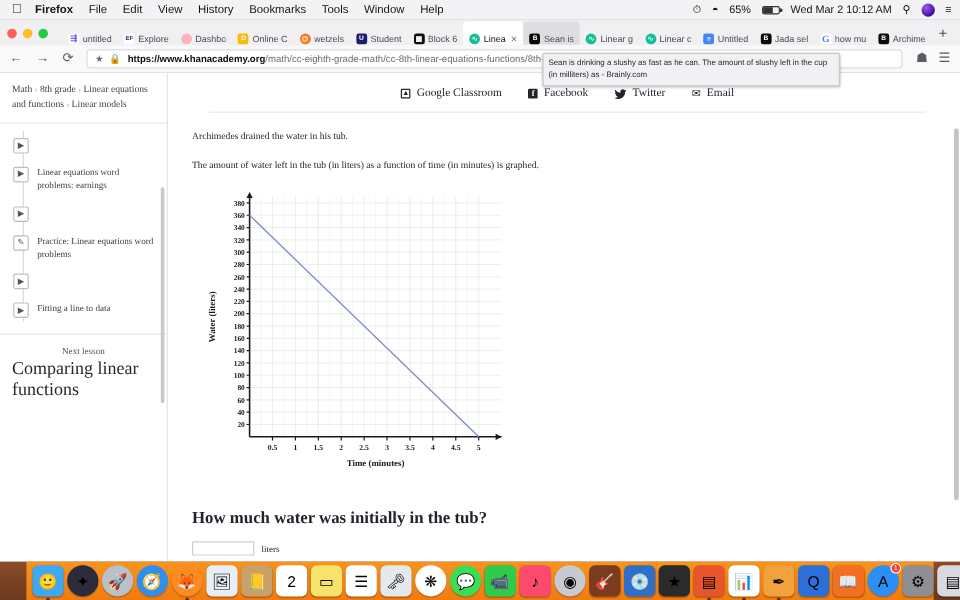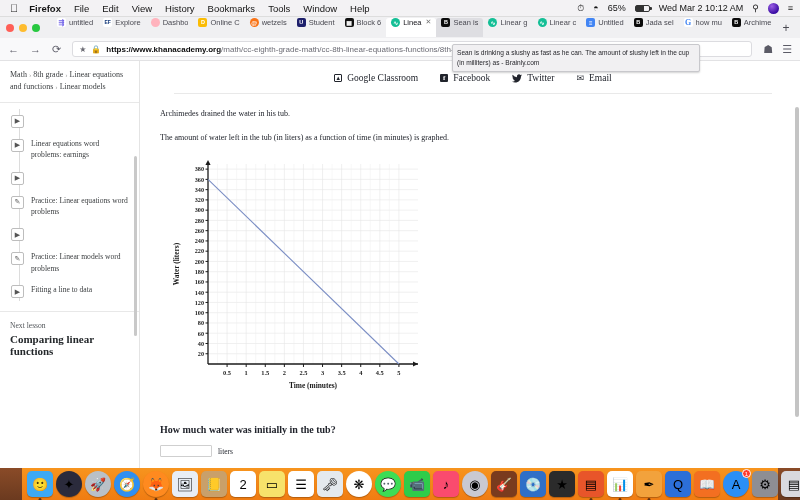--- a/index.html
+++ b/index.html
@@ -40,21 +40,21 @@
   
   .tabstrip {
     position: absolute; top: 17px; left: 0; width: 800px; height: 21px;
     background: #f0f0f2; display: flex; align-items: center;
     padding-left: 6px; overflow: hidden;
   }
   .traffic { display: flex; gap: 5px; margin-right: 12px; }
   .traffic span { width: 8px; height: 8px; border-radius: 50%; display:block; }
   .t-red { background:#ff5f57; } .t-yel { background:#febc2e; } .t-grn { background:#28c840; }
   .tab {
-    display: flex; align-items: flex-start; gap: 3px; height: 19px;
+    display: flex; align-items: flex-end; gap: 3px; height: 19px;
     padding: 0 5px; font-size: 7.5px; color: #4a4a52;
     max-width: 54px; min-width: 40px; overflow: hidden; white-space: nowrap;
     border-radius: 3px 3px 0 0; flex: 0 0 auto;
   }
   .tab.active { background: #ffffff; color: #15141a; }
   .tab.sel2 { background: #dedee2; }
   .tab .tlabel { overflow: hidden; text-overflow: clip; }
   .fav {
     width: 9px; height: 9px; flex: 0 0 auto; border-radius: 2px;
     font-size: 6px; color: #fff; display: flex; align-items: center;
@@ -140,22 +140,22 @@
   }
   .lesson.current .ltext { color: #5b63d3; }
   .lesson.current::before {
     content: ""; position: absolute; left: -3px; top: 2px; bottom: 2px;
     width: 4px; background: #5b63d3; border-radius: 0 2px 2px 0;
   }
   .next-lesson {
     border-top: 1px solid #e8e8e8; margin-top: 4px;
     padding: 9px 10px; font-family: "Liberation Serif", serif;
   }
-  .next-lesson .nl-kicker { font-size: 7.6px; color: #52565a; margin-bottom: 3px; }
-  .next-lesson .nl-title { font-size: 11px; color: #24282b; font-weight: bold; }
+  .next-lesson .nl-kicker { font-size: 7.6px; color: #52565a; margin-bottom: 3px; text-align: center; }
+  .next-lesson .nl-title { font-size: 15px; color: #24282b; }
   .side-scroll {
     position: absolute; right: 2px; top: 95px; width: 3px; height: 180px;
     background: #c9c9c9; border-radius: 2px;
   }
 
   
   .main { flex: 1; height: 100%; position: relative; overflow: hidden; padding-left: 8px; }
   .share-row {
     display: flex; align-items: center; justify-content: center;
     gap: 22px; padding: 12px 0 10px 0; border-bottom: 1px solid #e9e9e9;
@@ -174,21 +174,21 @@
     width: 8px; height: 8px; background: #21242c; color: #fff; border-radius: 1px;
     font-family: "Liberation Serif", serif; font-size: 7px; font-weight: bold;
     display: flex; align-items: center; justify-content: center; line-height: 1;
   }
 
   .prob { margin: 14px 0 0 12px; font-family: "Liberation Serif", serif; }
   .prob p { font-size: 8px; color: #21242c; margin-bottom: 12px; line-height: 1.5; }
 
   .graph-wrap { margin: 8px 0 0 22px; position: relative; }
   .question { margin: 14px 0 0 12px; font-family: "Liberation Serif", serif; }
-  .question .q { font-size: 10px; font-weight: bold; color: #21242c; }
+  .question .q { font-size: 14px; font-weight: bold; color: #21242c; }
   .ans-row { display: flex; align-items: center; gap: 6px; margin-top: 10px; }
   .ans-box {
     width: 52px; height: 12px; border: 1px solid #cfcfcf;
     background: #fff; border-radius: 1px;
   }
   .ans-unit { font-size: 7.5px; color: #21242c; font-family: "Liberation Serif", serif; }
 
   .page-scroll {
     position: absolute; right: 1px; top: 46px; width: 4px; height: 310px;
     background: #c4c4c4; border-radius: 2px;
@@ -358,24 +358,20 @@
         </div>
         <div class="lesson">
           <span class="bullet">▶</span>
         </div>
         <div class="lesson">
           <span class="bullet">✎</span>
           <span class="ltext">Practice: Linear equations word problems</span>
         </div>
         <div class="lesson">
           <span class="bullet">▶</span>
-        </div>
-        <div class="lesson">
-          <span class="bullet">✎</span>
-          <span class="ltext">Practice: Linear models word problems</span>
         </div>
         <div class="lesson">
           <span class="bullet">▶</span>
           <span class="ltext">Fitting a line to data</span>
         </div>
       </div>
 
       <div class="next-lesson">
         <div class="nl-kicker">Next lesson</div>
         <div class="nl-title">Comparing linear functions</div>

